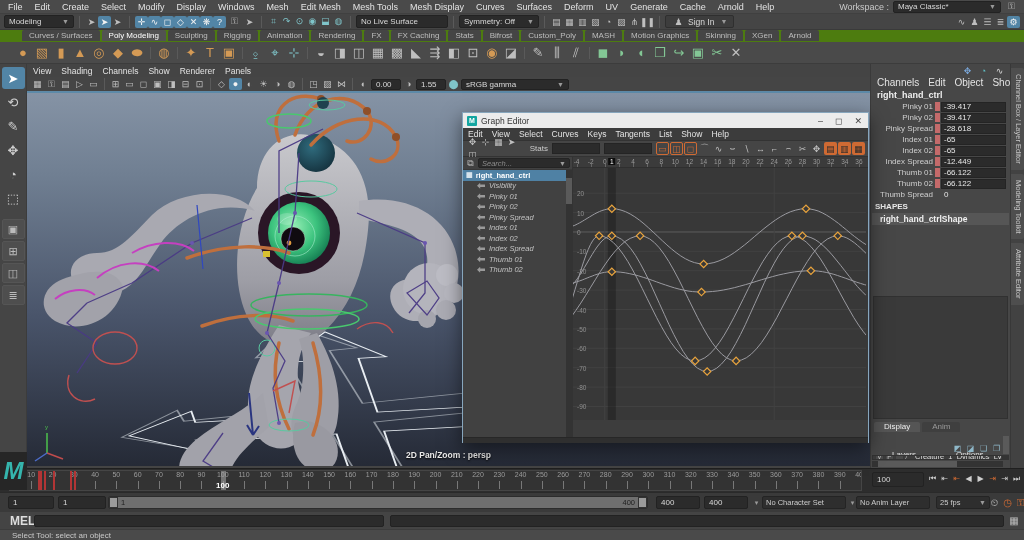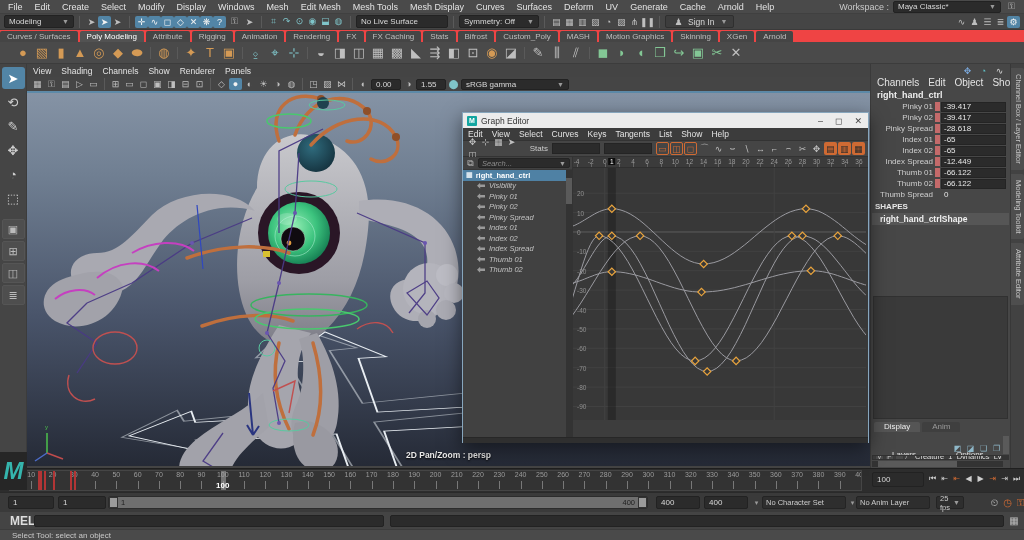--- a/index.html
+++ b/index.html
@@ -13,21 +13,21 @@
   .icon.active{background:#5285a6;color:#f2f2f2}
   .icon.teal{color:#7fc4c9}
   .icon.orange{color:#d49a55}
   .icon.green{color:#83c795}
   .field{background:#2b2b2b;border:1px solid #222;color:#d8d8d8;font-size:8px;display:flex;align-items:center;padding:0 4px;border-radius:2px}
   .sep{width:1px;background:#3a3a3a;border-right:1px solid #5a5a5a;height:12px;margin:0 3px;flex:none}
   .ddarrow{color:#9a9a9a;font-size:7px;margin-left:auto;padding-left:3px}
   
   #menubar{top:0;height:14px;background:#4a4a4a;display:flex;align-items:center;padding-left:8px;border-bottom:1px solid #404040}
   #row2{top:14px;height:16px;background:#454545;display:flex;align-items:center;gap:2px;padding:0 4px;border-bottom:1px solid #3a3a3a}
-  #shelf-tabs{top:30px;height:12px;background:#ef4444;display:flex;align-items:center;gap:2px}
+  #shelf-tabs{top:30px;height:12px;background:#4d7c0f;display:flex;align-items:flex-start;padding-left:22px;gap:2px}
   .shelf-tab{font-size:8px;color:#bdbdbd;padding:1px 7px;background:#454545;border-radius:2px 2px 0 0}
   .shelf-tab.active{color:#fff;background:#525252}
   #shelf{top:42px;height:22px;background:#4a4a4a;display:flex;align-items:center;gap:1px;padding-left:14px;border-bottom:1px solid #3c3c3c}
   #shelf .icon{width:18px;height:18px;font-size:13px}
   
   #toolbox{left:0;top:64px;width:27px;height:404px;background:#454545;display:flex;flex-direction:column;align-items:center;padding-top:3px;gap:2px;border-right:1px solid #3c3c3c}
   #toolbox .tool{width:23px;height:22px;display:flex;align-items:center;justify-content:center;font-size:13px;color:#cfcfcf;border-radius:3px}
   #toolbox .tool.active{background:#5285a6;color:#fff}
   #toolbox .lay{width:23px;height:20px;display:flex;align-items:center;justify-content:center;font-size:11px;color:#bbb;border:1px solid #555;border-radius:2px;background:#4e4e4e}
   
@@ -187,21 +187,21 @@
     <span>Sign In</span>
     <span class="ddarrow">▼</span>
   </span>
   <span style="margin-left:auto"></span>
     <span id="r2-far"><span class="icon sm">∿</span><span class="icon sm">♟</span><span class="icon sm">☰</span><span class="icon sm">≣</span><span class="icon sm active">⚙</span></span>
 </div>
 
 <div id="shelf-tabs" class="bar">
     <span class="shelf-tab">Curves / Surfaces</span>
     <span class="shelf-tab active">Poly Modeling</span>
-    <span class="shelf-tab">Attribute</span>
+    <span class="shelf-tab">Sculpting</span>
     <span class="shelf-tab">Rigging</span>
     <span class="shelf-tab">Animation</span>
     <span class="shelf-tab">Rendering</span>
     <span class="shelf-tab">FX</span>
     <span class="shelf-tab">FX Caching</span>
     <span class="shelf-tab">Stats</span>
     <span class="shelf-tab">Bifrost</span>
     <span class="shelf-tab">Custom_Poly</span>
     <span class="shelf-tab">MASH</span>
     <span class="shelf-tab">Motion Graphics</span>
@@ -870,21 +870,21 @@
       <span>400</span>
     </span>
   <span class="rricon" style="left:750px;color:#9a9a9a;font-size:7px">▾</span>
   <span class="rrselect" style="left:762px;width:84px">
       <span>No Character Set</span>
     </span>
   <span class="rricon" style="left:846px;color:#9a9a9a;font-size:7px">▾</span>
   <span class="rrselect" style="left:856px;width:74px">
       <span>No Anim Layer</span>
     </span>
-  <span class="rrselect" style="left:936px;width:28px">
+  <span class="rrselect" style="left:936px;width:54px">
       <span>25 fps</span>
       <span class="ddarrow">▼</span>
     </span>
   <span id="rs-icons"><span class="rricon" style="left: 988px; color: rgb(187, 187, 187);">⏲</span><span class="rricon" style="left: 1001px; color: rgb(208, 106, 51);">◷</span><span class="rricon" style="left: 1014px; color: rgb(208, 106, 51);">⚿</span></span>
 </div>
 
 <div id="melrow" class="bar">
   <span id="mel-label">MEL</span>
   <span id="mel-input" class="field"></span>
   <span id="mel-result" class="field"></span>

